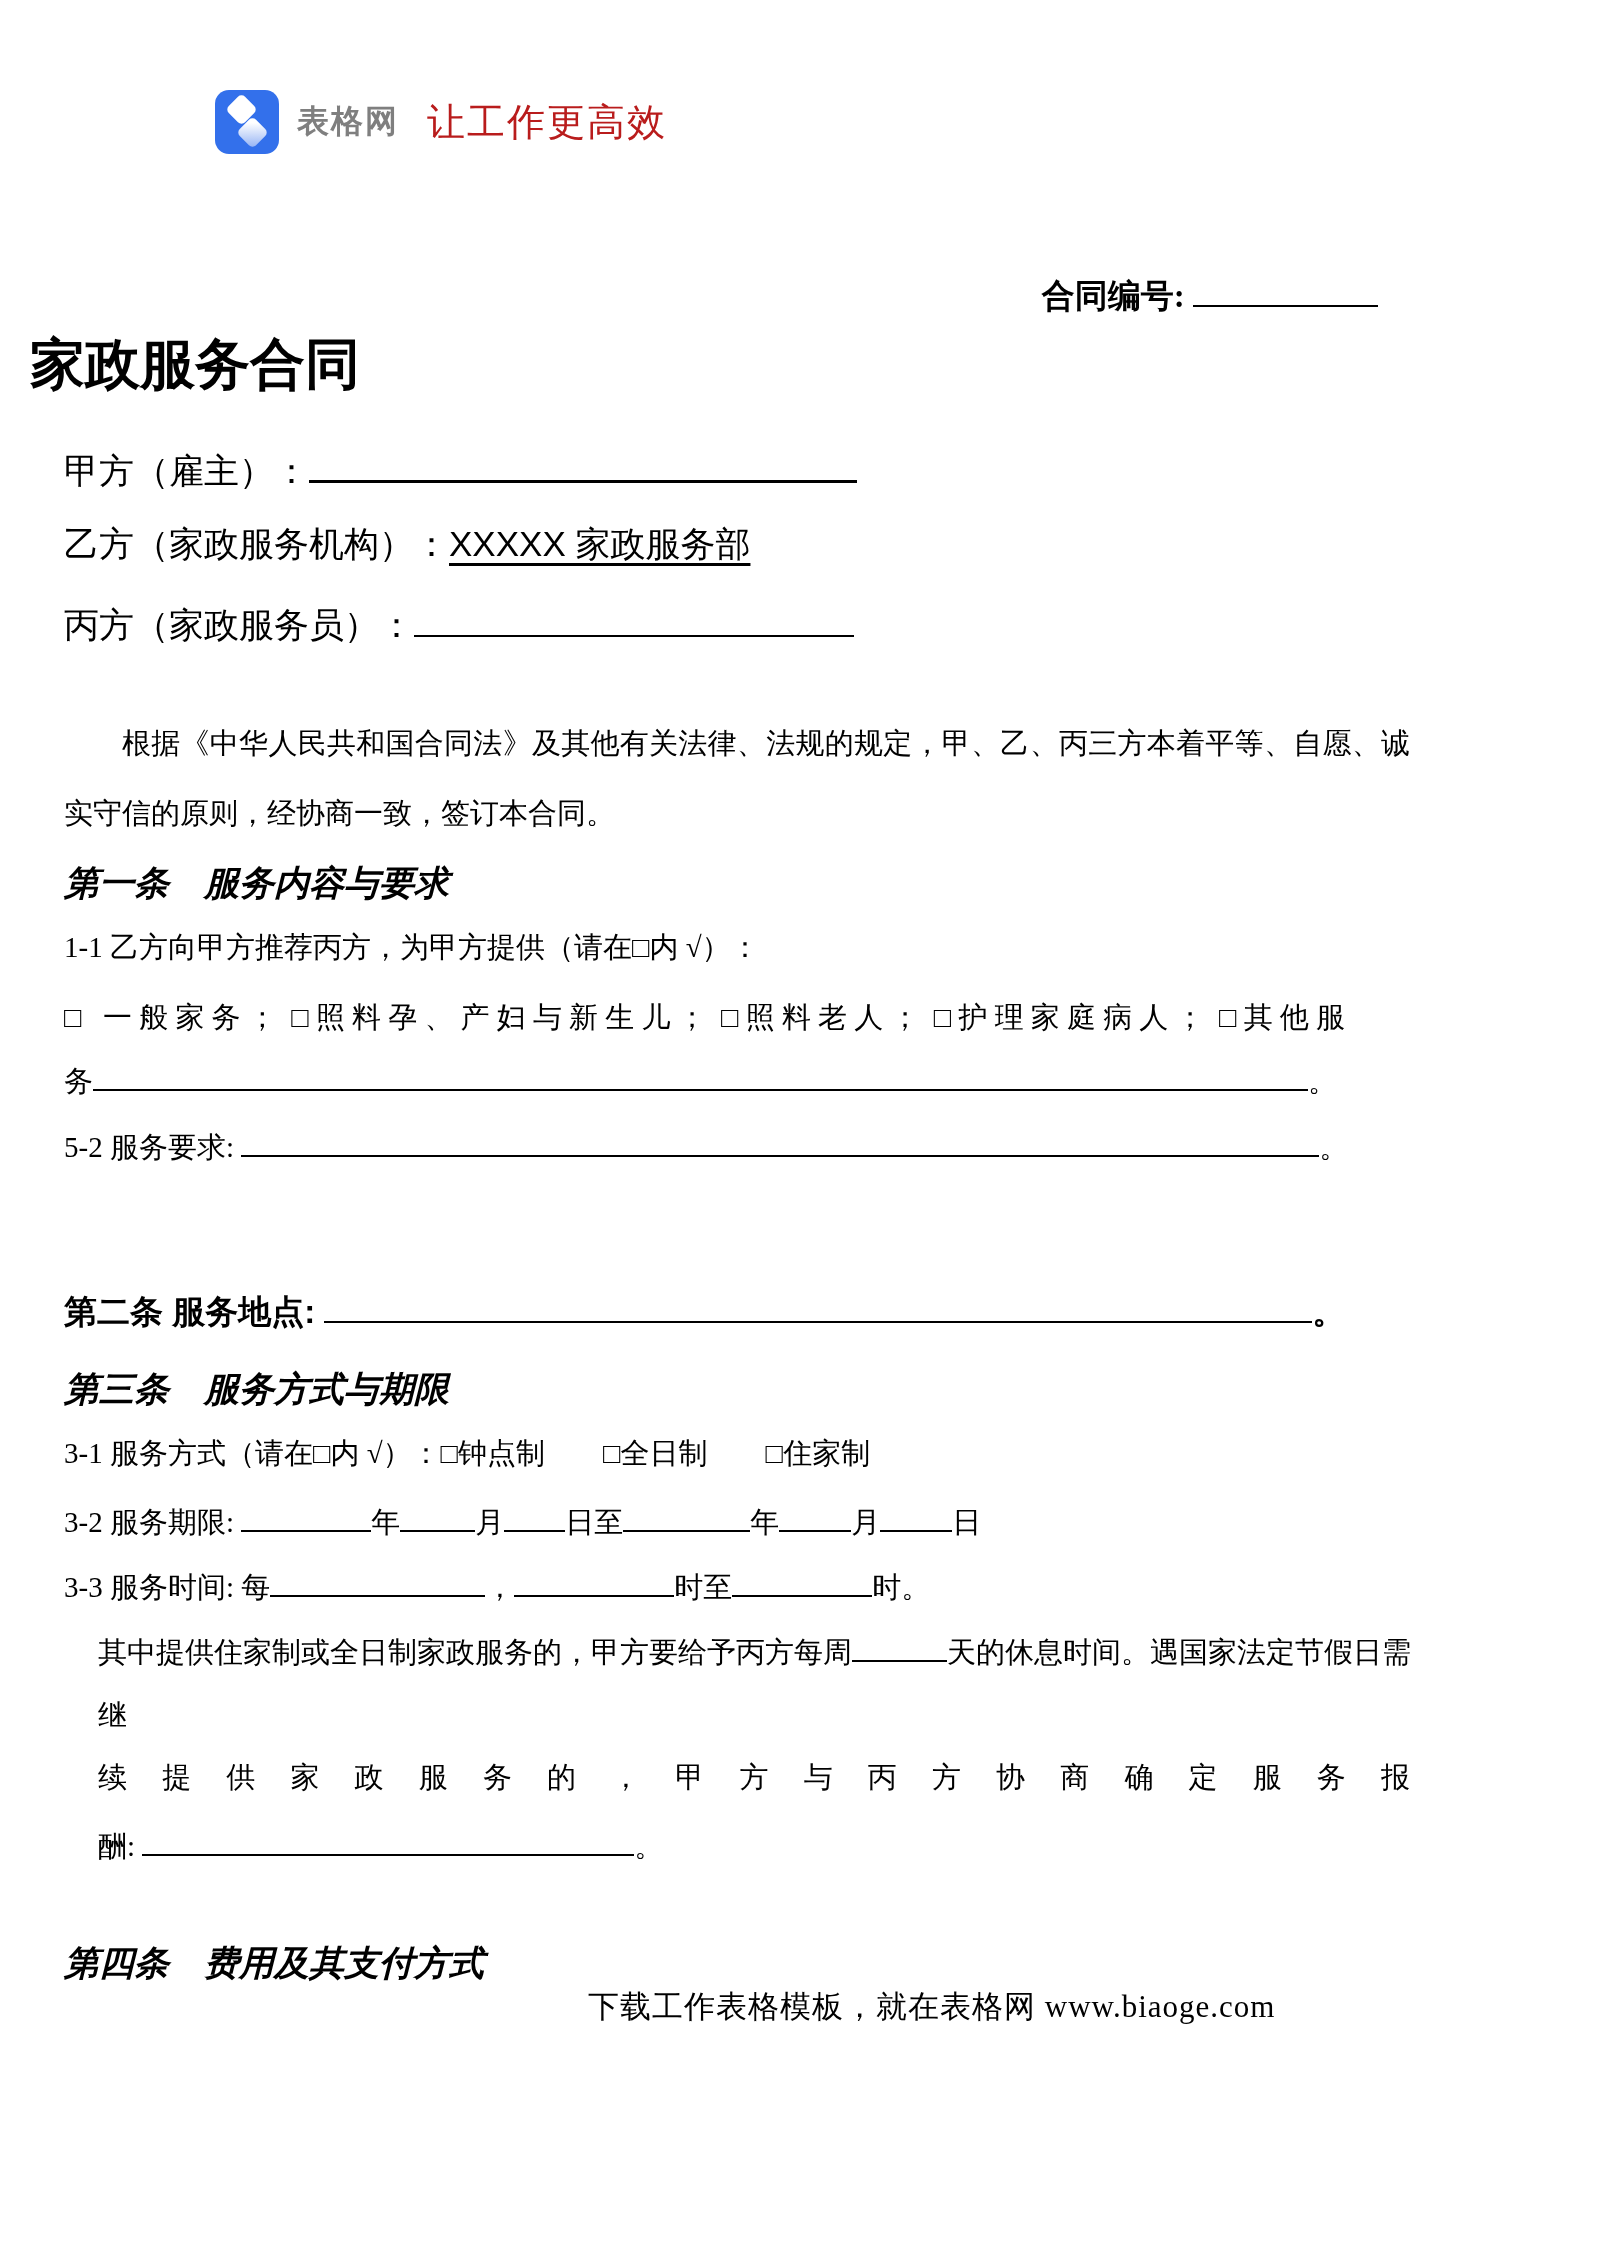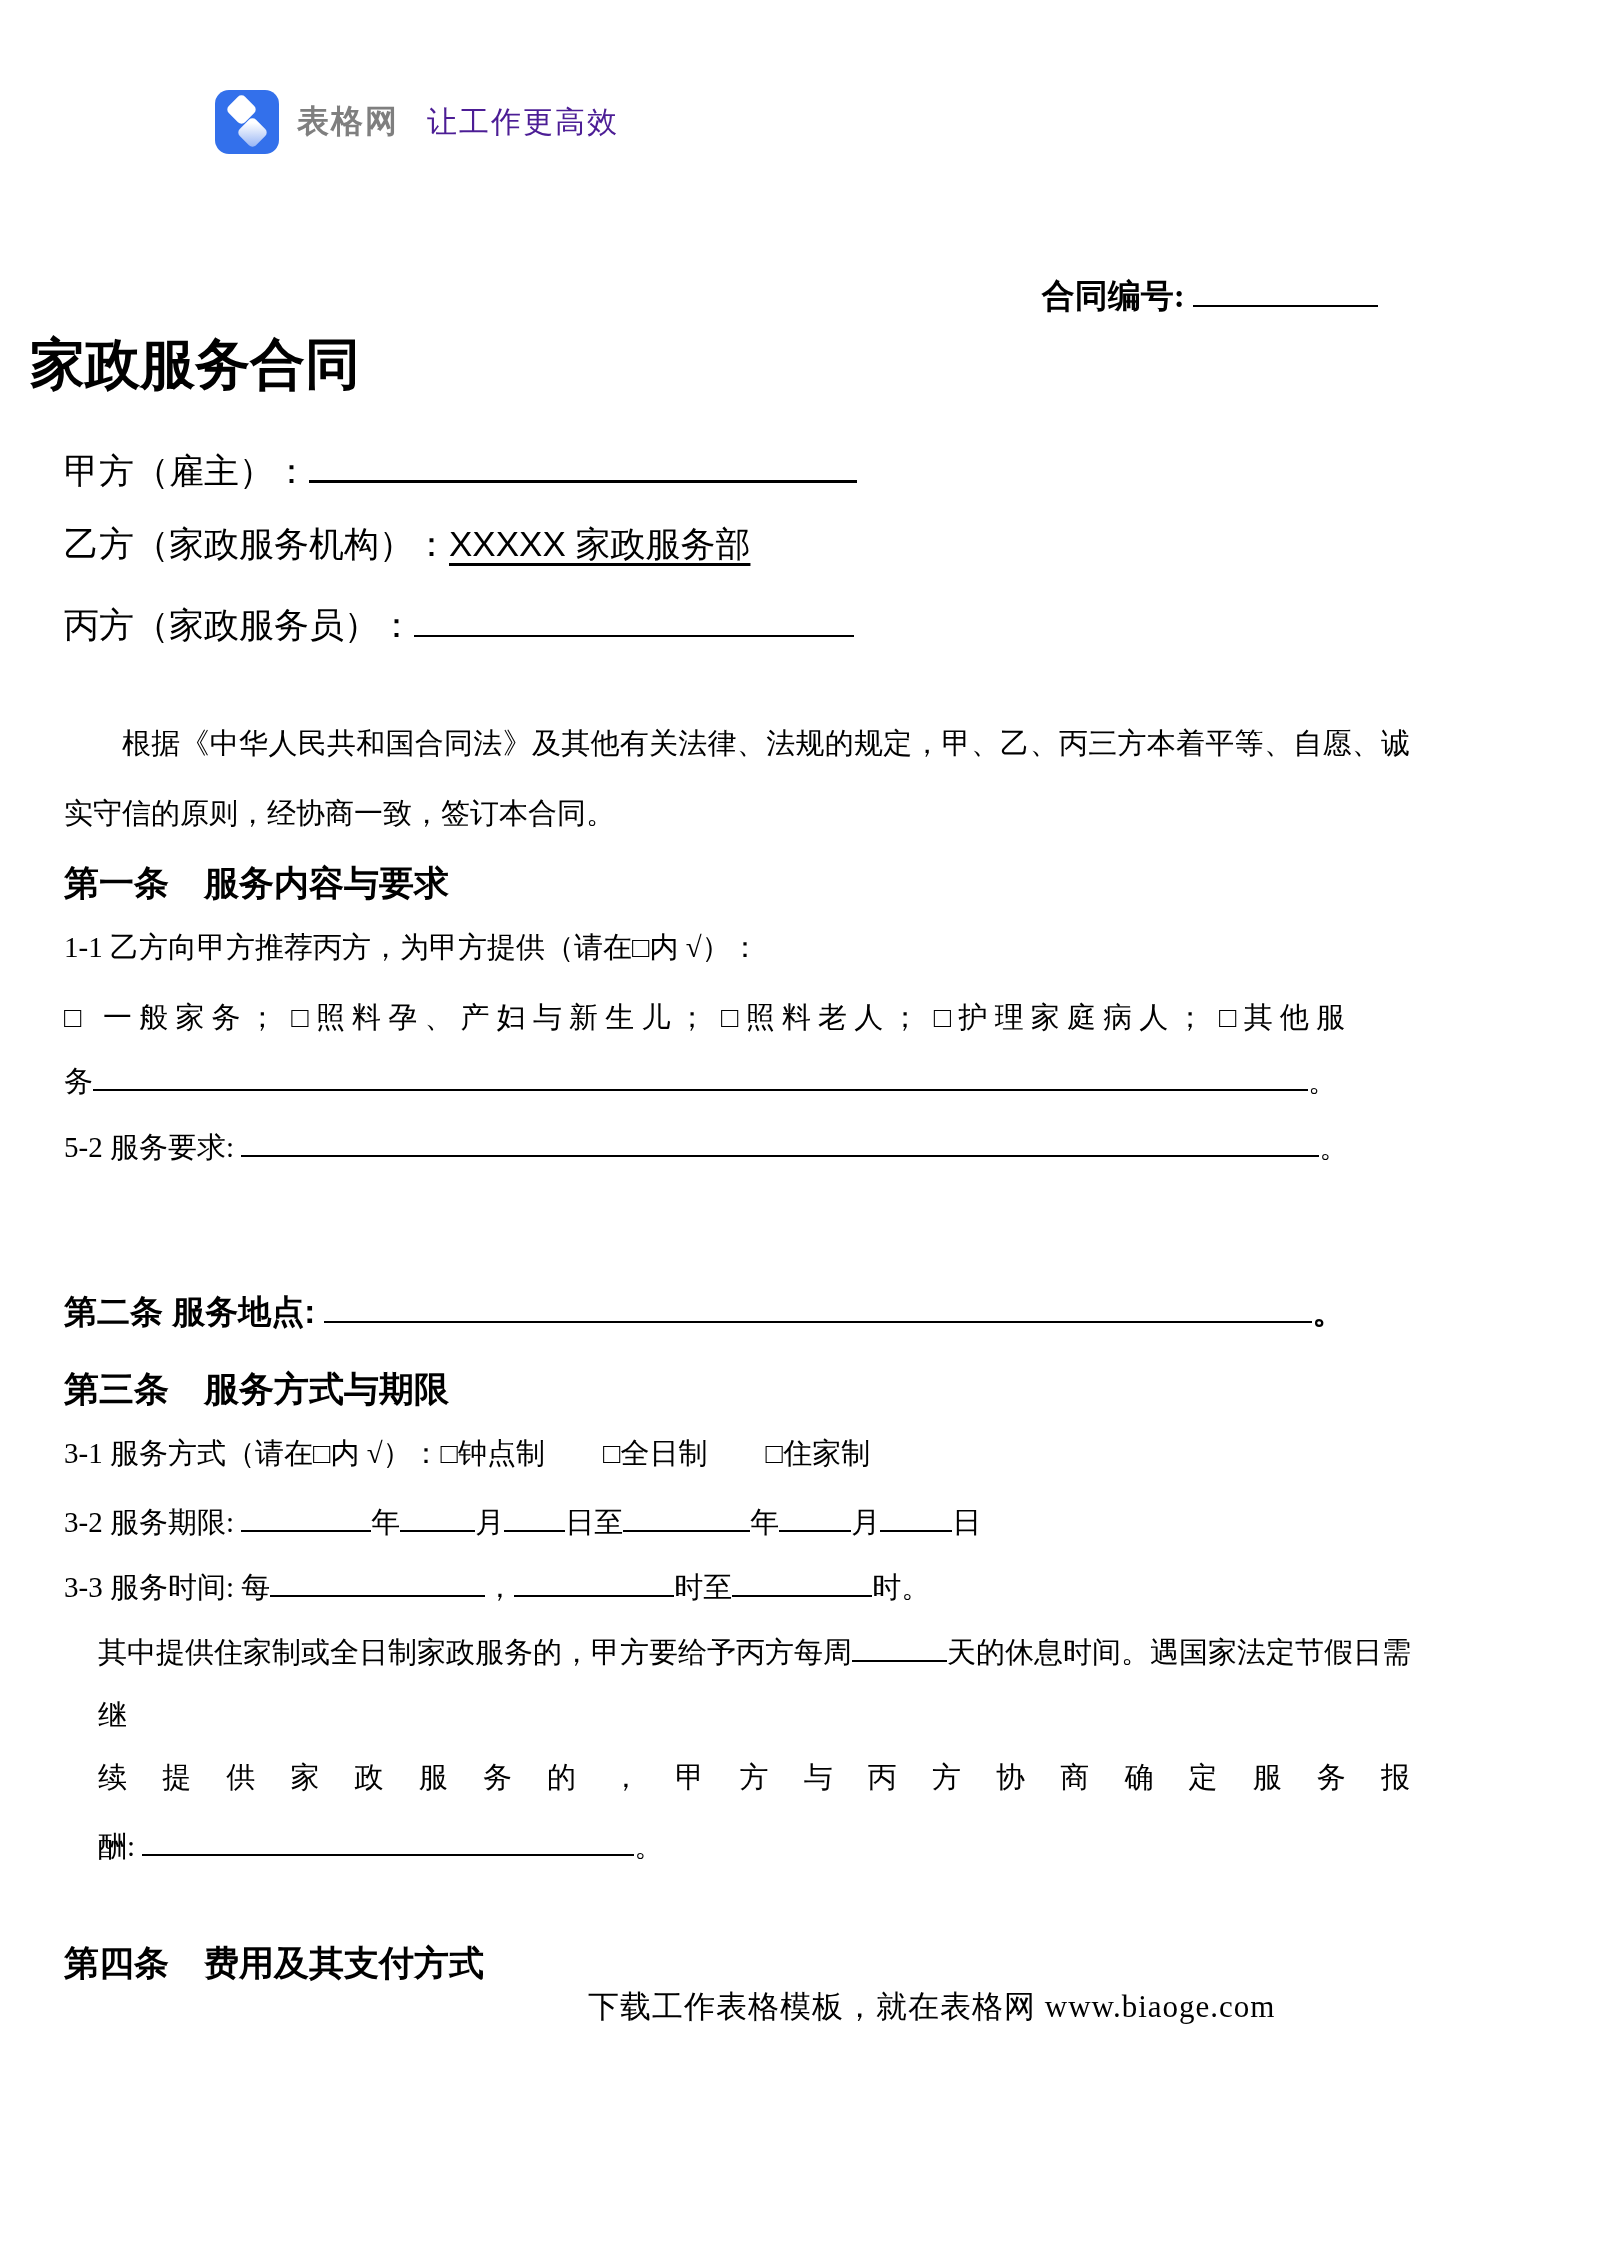--- a/index.html
+++ b/index.html
@@ -9,26 +9,26 @@
   .txt{white-space:pre;}
   .blank{display:inline-block;border-bottom:2px solid #000;height:1em;vertical-align:baseline;}
   .thick .blank{border-bottom-width:3px;}
   .ul{text-decoration:underline;text-underline-offset:7px;}
   
   .brand{position:absolute;top:90px;left:215px;display:flex;align-items:center;}
   .logo{width:64px;height:64px;border-radius:14px;background:#3370EB;position:relative;flex:0 0 auto;}
   .logo .d1{position:absolute;left:15px;top:8px;width:23px;height:23px;background:#fff;border-radius:5px;transform:rotate(45deg);}
   .logo .d2{position:absolute;left:26px;top:31px;width:23px;height:23px;background:linear-gradient(135deg,#ffffff 20%,#9db9f5 90%);border-radius:5px;transform:rotate(45deg);}
   .brand-name{font-family:"Liberation Sans","DejaVu Sans",sans-serif;font-weight:700;font-size:32px;color:#7f7f7f;margin-left:18px;letter-spacing:2px;}
-  .brand-tagline{font-family:Liberation Sans, sans-serif;font-size:30px;color:#4c1d95;margin-left:28px;letter-spacing:2px;}
+  .brand-tagline{font-family:Liberation Sans, sans-serif;font-size:38px;color:#b91c1c;margin-left:28px;letter-spacing:2px;}
   
   .contract-no{left:auto;right:222px;font-size:33px;font-weight:600;}
   .doc-title{left:0;right:0;font-size:55px;font-weight:700;white-space:nowrap;padding-left:30px;}
   .party{font-family:"Liberation Sans","DejaVu Sans",sans-serif;font-weight:400;font-size:35px;}
-  .heading{font-family:"Liberation Sans","DejaVu Sans",sans-serif;font-weight:700;font-size:35px;}
+  .heading{font-family:"Liberation Sans","DejaVu Sans",sans-serif;font-weight:700;font-size:35px;font-style:italic;}
   .h2line{font-family:"Liberation Sans","DejaVu Sans",sans-serif;font-weight:700;font-size:33px;}
   .just{white-space:normal;right:190px;text-align:justify;text-align-last:justify;}
   .opts{right:255px;}
   .pre1{right:190px;text-indent:58px;}
   .indent{left:98px;}
   .footer{font-size:31px;left:588px;letter-spacing:1px;}
 </style>
 </head>
 <body>
 

